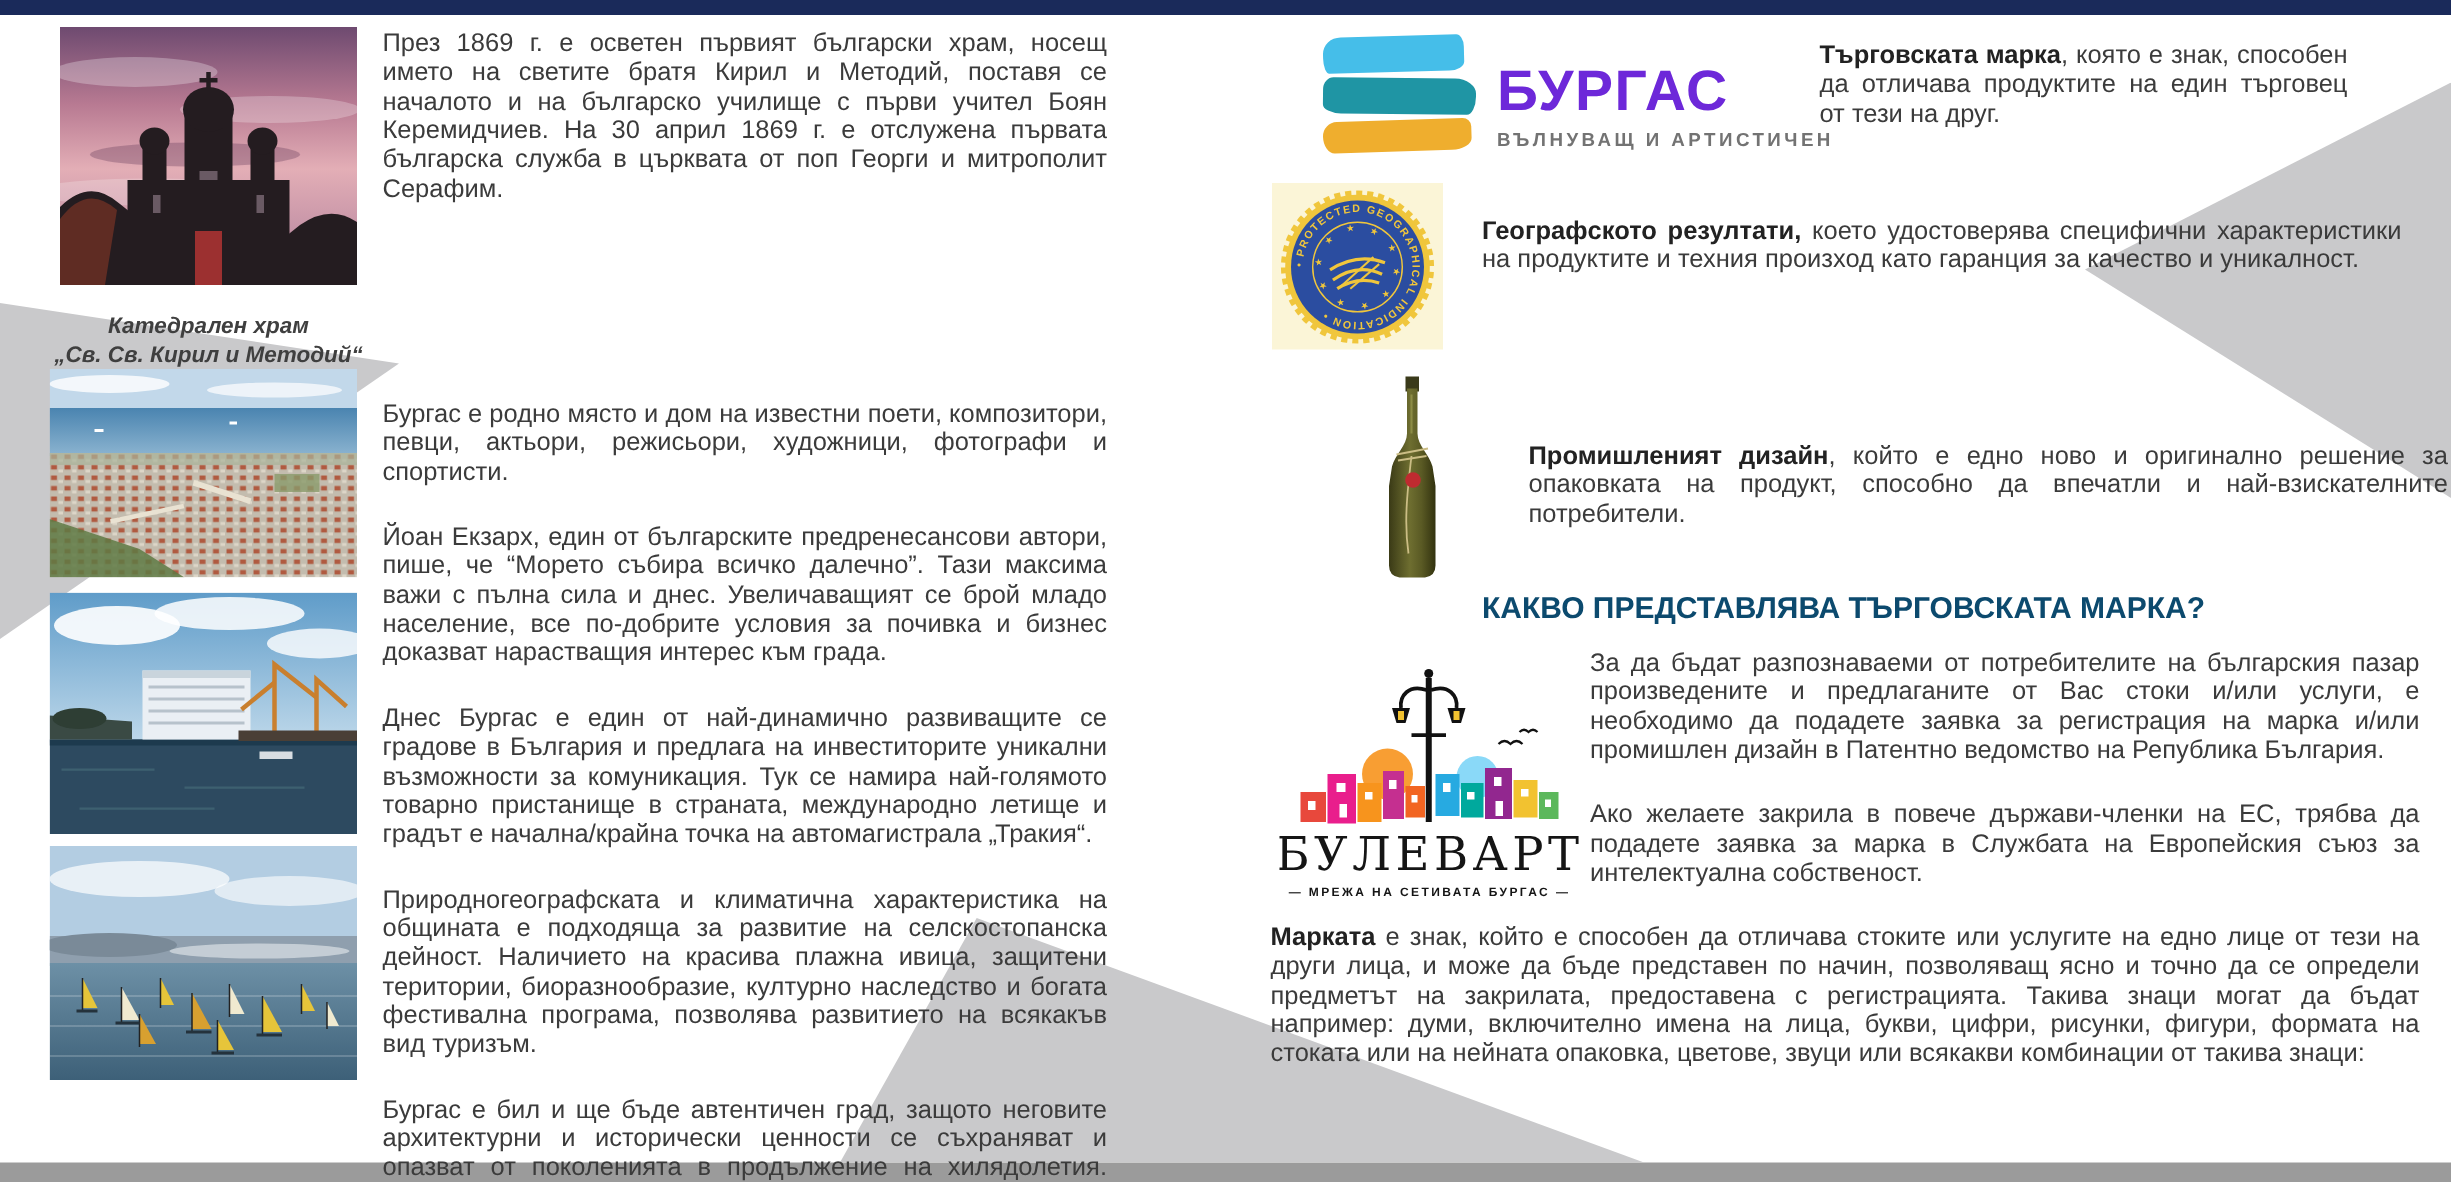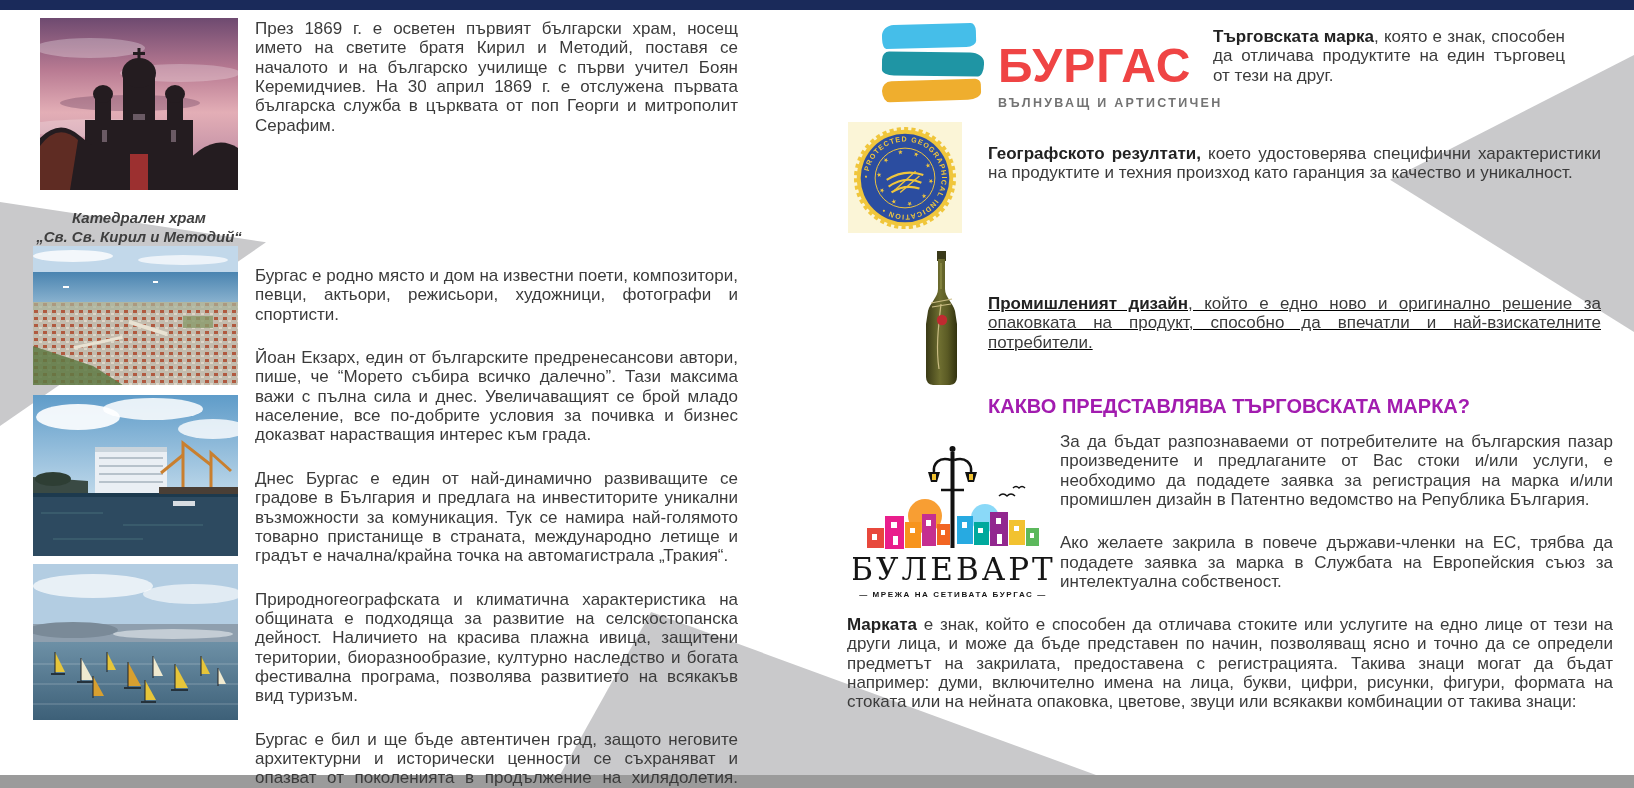--- a/index.html
+++ b/index.html
@@ -28,29 +28,29 @@
   .mt-big{margin-top:131px;}
   .mt{margin-top:24px;}
   .rt b{color:#222;}
   
   .logo-strokes{left:882px;top:24px;z-index:1;}
   .stroke{height:24px;}
   .s1{width:94px;background:#45bee9;border-radius:12px 5px 10px 4px/11px 8px 6px 10px;transform:rotate(-1.5deg);}
   .s2{width:102px;background:#1f95a4;margin-top:4px;border-radius:7px 14px 6px 12px/8px 10px 12px 6px;transform:rotate(0.6deg);}
   .s3{width:99px;height:21px;background:#efae2e;margin-top:4px;border-radius:10px 6px 14px 8px/10px 6px 8px 12px;transform:rotate(-1.8deg);}
   .logo-text{left:998px;top:42px;z-index:1;}
-  .logo-title{font-size:48px;font-weight:bold;color:#ef4444;letter-spacing:1px;line-height:1;}
+  .logo-title{font-size:38px;font-weight:bold;color:#6d28d9;letter-spacing:1px;line-height:1;}
   .logo-sub{font-size:12.5px;font-weight:bold;color:#737373;letter-spacing:2.3px;margin-top:6px;}
   .tm-block{left:1213px;top:27px;width:352px;z-index:1;}
   .pgi-box{left:848px;top:122px;width:114px;height:111px;background:#fbf5d7;display:flex;
            align-items:center;justify-content:center;z-index:1;}
   .geo-block{left:988px;top:144px;width:613px;z-index:1;}
   .bottle{left:912px;top:249px;z-index:1;}
-  .design-block{left:988px;top:294px;width:613px;z-index:1;text-decoration:underline;}
-  .heading{left:988px;top:395px;font-size:20px;font-weight:bold;color:#a21caf;z-index:1;}
+  .design-block{left:1019px;top:294px;width:613px;z-index:1;}
+  .heading{left:988px;top:395px;font-size:20px;font-weight:bold;color:#0c4a6e;z-index:1;}
   .bulevart{left:853px;top:424px;z-index:1;}
   .reg-block{left:1060px;top:432px;width:553px;z-index:1;}
   .marka-block{left:847px;top:615px;width:766px;z-index:1;}
 </style>
 </head>
 <body>
 
 <div class="canvas">
 
   <div class="abs bar-top"></div>

